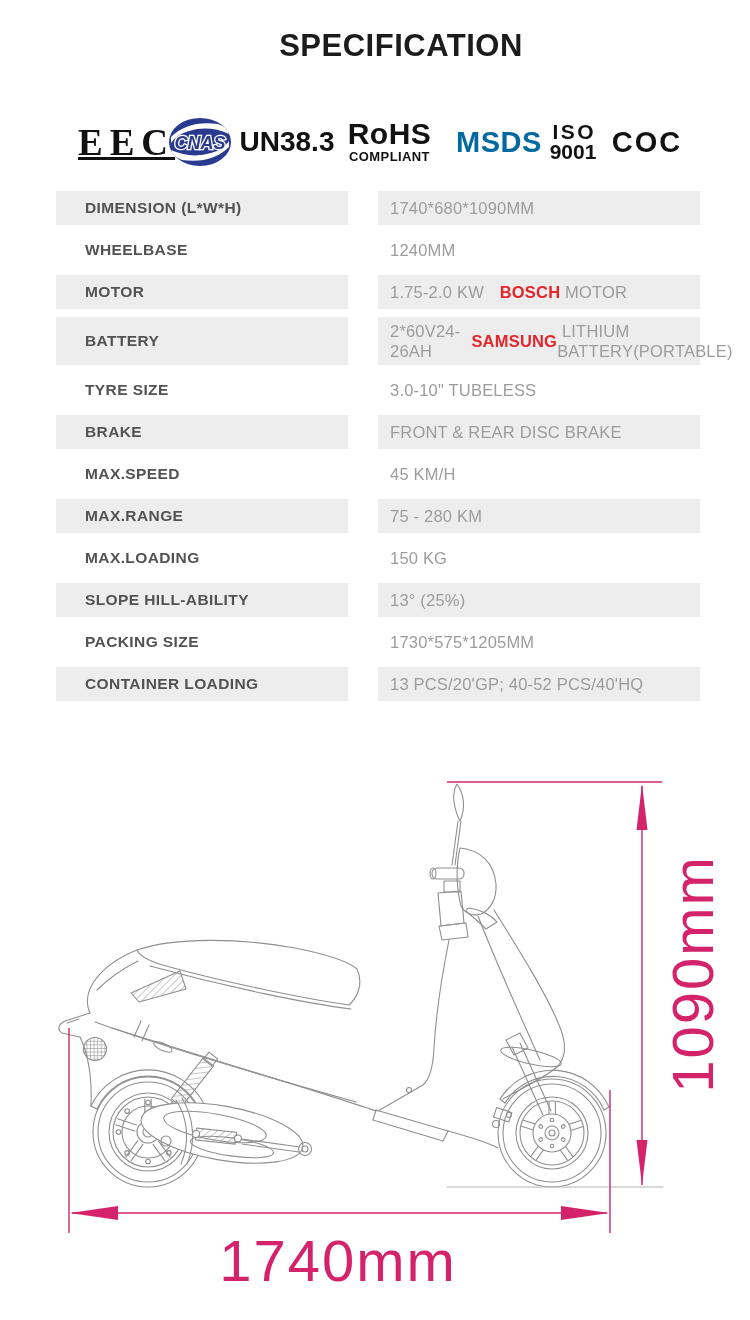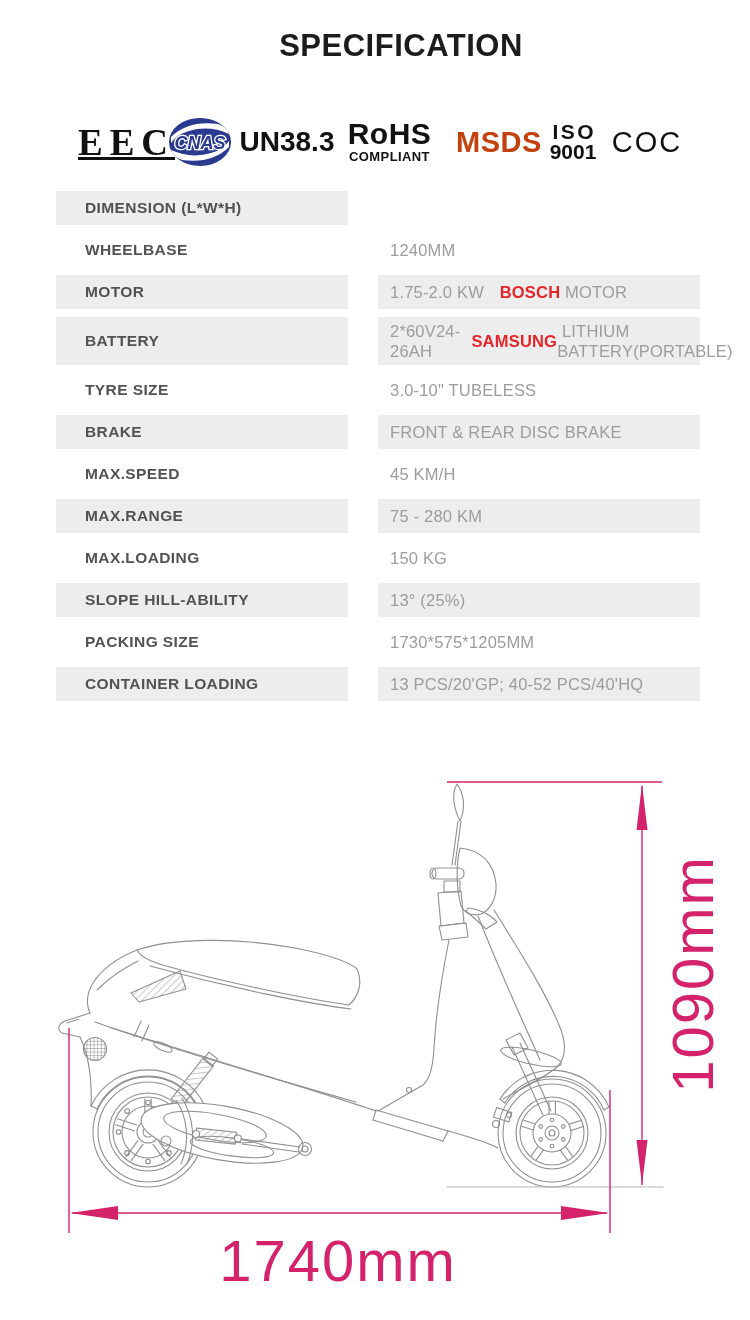--- a/index.html
+++ b/index.html
@@ -18,21 +18,21 @@
         font-weight:bold;font-size:37px;letter-spacing:7px;text-indent:7px;text-decoration:underline;}
   .cert-cnas{left:168px;width:64px;}
   .cert-un{left:241px;width:92px;font-weight:bold;font-size:28px;}
   .cert-rohs{left:341px;width:97px;}
   .rohs-main{font-size:30px;font-weight:bold;line-height:0.9;letter-spacing:0.5px;}
   .rohs-sub{font-size:13px;font-weight:bold;letter-spacing:0.4px;margin-top:2px;}
   .cert-msds{left:451px;width:96px;font-weight:bold;font-size:29px;letter-spacing:0.5px;}
   .cert-iso{left:547px;width:52px;font-weight:bold;}
   .iso-top{font-size:21px;line-height:0.95;letter-spacing:2.5px;text-indent:2.5px;}
   .iso-bot{font-size:21px;line-height:0.95;}
-  .cert-coc{left:613px;width:66px;font-weight:normal;font-size:29px;letter-spacing:2px;text-indent:2px;}
+  .cert-coc{left:613px;width:66px;font-weight:bold;font-size:29px;letter-spacing:2px;text-indent:2px;}
 
   
   #spec-table{position:absolute;top:191px;left:56px;width:644px;}
   .srow{display:flex;column-gap:30px;margin-bottom:8px;}
   .srow .cell{min-height:34px;display:flex;align-items:center;}
   .srow .lbl{width:292px;box-sizing:border-box;padding-left:29px;
      font-size:15.5px;font-weight:bold;color:#525252;letter-spacing:0.4px;}
   .srow .val{width:322px;box-sizing:border-box;padding-left:12px;padding-right:8px;
      font-size:16.5px;color:#9c9c9c;letter-spacing:0.2px;line-height:20px;}
   .srow.shaded .cell{background:#ededed;}
@@ -62,35 +62,36 @@
         <text x="31" y="31" text-anchor="middle" font-size="18" font-style="italic" font-weight="bold" font-family="Liberation Sans, DejaVu Sans, sans-serif" fill="#2a3b8f" stroke="#ffffff" stroke-width="2.6" paint-order="stroke">CNAS</text>
       </svg>
     </div>
     <div class="cert cert-un">
       <span>UN38.3</span>
     </div>
     <div class="cert cert-rohs">
       <span class="rohs-main">RoHS</span>
       <span class="rohs-sub">COMPLIANT</span>
     </div>
-    <div class="cert cert-msds" style="color:#c2410c;">
+    <div class="cert cert-msds" style="color:#0369a1;">
       <span>MSDS</span>
     </div>
     <div class="cert cert-iso">
       <span class="iso-top">ISO</span>
       <span class="iso-bot">9001</span>
     </div>
     <div class="cert cert-coc">
       <span>COC</span>
     </div>
   </div>
 
   <div id="spec-table">
     <div class="srow shaded">
       <div class="cell lbl">DIMENSION (L*W*H)</div>
+      <div class="cell val">1740*680*1090MM</div>
     </div>
     <div class="srow">
       <div class="cell lbl">WHEELBASE</div>
       <div class="cell val">1240MM</div>
     </div>
     <div class="srow shaded">
       <div class="cell lbl">MOTOR</div>
       <div class="cell val">
           <span>1.75-2.0 KW </span>
           <span class="hl">BOSCH</span>

